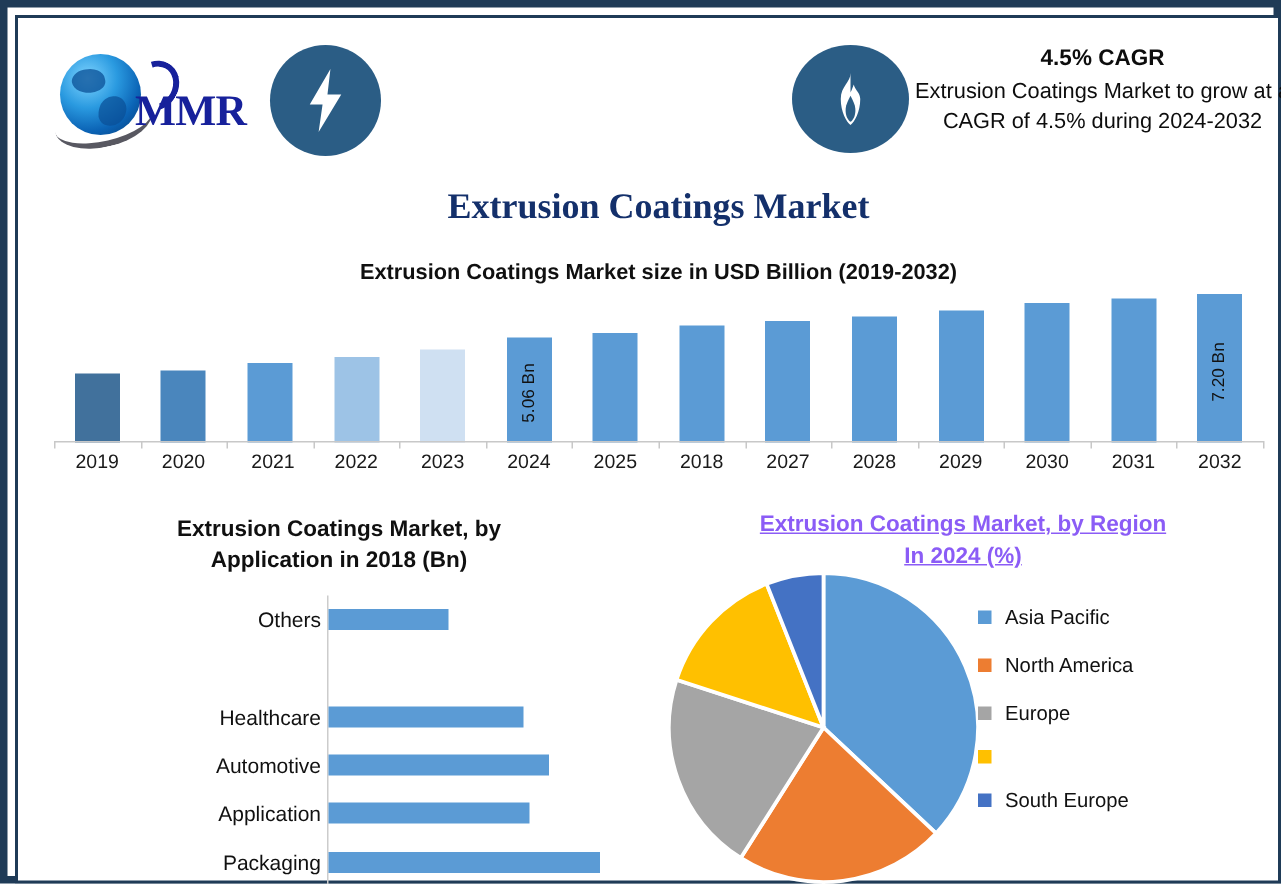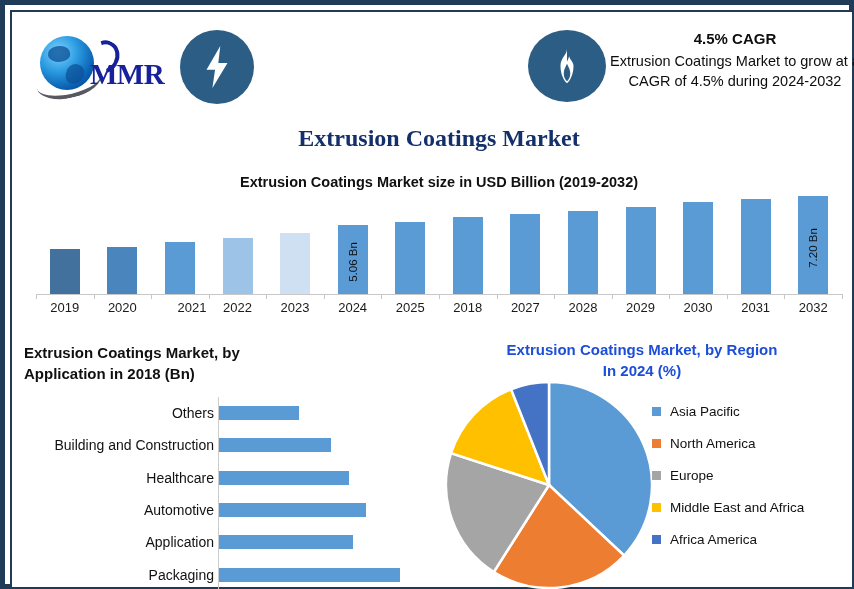--- a/index.html
+++ b/index.html
@@ -98,39 +98,39 @@
     left:24px;top:282px;width:806px;height:1px;background:#c8c8c8;
   }
   .tickline{position:absolute;top:282px;width:1px;height:5px;background:#c8c8c8;}
   .year-lbl{
     position:absolute;top:288px;width:58px;text-align:center;
     font-size:13px;color:#1a1a1a;
   }
 
   
   #app-title{
-    left:12px;top:330px;width:404px;
+    left:12px;top:330px;width:404px;text-align:center;
     font-weight:bold;font-size:15px;color:#101010;line-height:21px;
   }
   #app-chart{left:12px;top:385px;width:404px;height:196px;}
   #app-axis{position:absolute;left:194px;top:0;width:1px;height:194px;background:#cccccc;}
   .app-row{position:absolute;left:0;width:404px;height:32px;}
   .app-lbl{
     position:absolute;right:214px;top:50%;transform:translateY(-50%);
     white-space:nowrap;font-size:14px;color:#111;
   }
   .app-bar{
     position:absolute;left:195px;top:50%;transform:translateY(-50%);
     height:14px;background:#5b9bd5;
   }
 
   
   #reg-title{
     left:420px;top:327px;width:420px;text-align:center;
-    font-weight:bold;font-size:15px;color:#1d4ed8;line-height:21px;
+    font-weight:bold;font-size:15px;color:#8b5cf6;line-height:21px;text-decoration:underline;
   }
   #pie{
     left:432px;top:368px;width:210px;height:210px;
   }
   #legend{left:640px;top:392px;width:205px;}
   .leg-row{display:flex;align-items:center;margin-bottom:17px;}
   .leg-sw{width:9px;height:9px;margin-right:9px;flex:0 0 auto;}
   .leg-txt{font-size:13.5px;color:#111;white-space:nowrap;}
 </style>
 </head>
@@ -195,24 +195,20 @@
     <div class="abs" id="app-title">
       <span>Extrusion Coatings Market, by</span><br>
       <span>Application in 2018 (Bn)</span>
     </div>
     <div class="abs" id="app-chart">
       <div id="app-axis"></div>
     <div class="app-row" style="top: 0px; height: 32.3333px;">
           <span class="app-lbl">Others</span>
           <div class="app-bar" style="width: 80px; background: rgb(91, 155, 213);"></div>
         </div>
-        <div class="app-row" style="top: 32.3333px; height: 32.3333px;">
-          <span class="app-lbl">Building and Construction</span>
-          <div class="app-bar" style="width: 112px; background: rgb(91, 155, 213);"></div>
-        </div>
         <div class="app-row" style="top: 64.6667px; height: 32.3333px;">
           <span class="app-lbl">Healthcare</span>
           <div class="app-bar" style="width: 130px; background: rgb(91, 155, 213);"></div>
         </div>
         <div class="app-row" style="top: 97px; height: 32.3333px;">
           <span class="app-lbl">Automotive</span>
           <div class="app-bar" style="width: 147px; background: rgb(91, 155, 213);"></div>
         </div>
         <div class="app-row" style="top: 129.333px; height: 32.3333px;">
           <span class="app-lbl">Application</span>
@@ -243,34 +239,33 @@
         <div class="leg-row">
           <span class="leg-sw" style="background: rgb(237, 125, 49);"></span>
           <span class="leg-txt">North America</span>
         </div>
         <div class="leg-row">
           <span class="leg-sw" style="background: rgb(165, 165, 165);"></span>
           <span class="leg-txt">Europe</span>
         </div>
         <div class="leg-row">
           <span class="leg-sw" style="background: rgb(255, 192, 0);"></span>
-          <span class="leg-txt">Middle East and Africa</span>
         </div>
         <div class="leg-row">
           <span class="leg-sw" style="background: rgb(68, 114, 196);"></span>
-          <span class="leg-txt">Africa America</span>
+          <span class="leg-txt">South Europe</span>
         </div>
       </div>
 
   <div class="tickline" style="left: 24px;"></div>
       <div class="year-lbl" style="left: 23.7857px;">2019</div>
       <div class="tickline" style="left: 81.5714px;"></div>
       <div class="year-lbl" style="left: 81.3571px;">2020</div>
       <div class="tickline" style="left: 139.143px;"></div>
-      <div class="year-lbl" style="left: 151px;">2021</div>
+      <div class="year-lbl" style="left: 141px;">2021</div>
       <div class="tickline" style="left: 196.714px;"></div>
       <div class="year-lbl" style="left: 196.5px;">2022</div>
       <div class="tickline" style="left: 254.286px;"></div>
       <div class="year-lbl" style="left: 254.071px;">2023</div>
       <div class="tickline" style="left: 311.857px;"></div>
       <div class="year-lbl" style="left: 311.643px;">2024</div>
       <div class="tickline" style="left: 369.429px;"></div>
       <div class="year-lbl" style="left: 369.214px;">2025</div>
       <div class="tickline" style="left: 427px;"></div>
       <div class="year-lbl" style="left: 426.786px;">2018</div>

